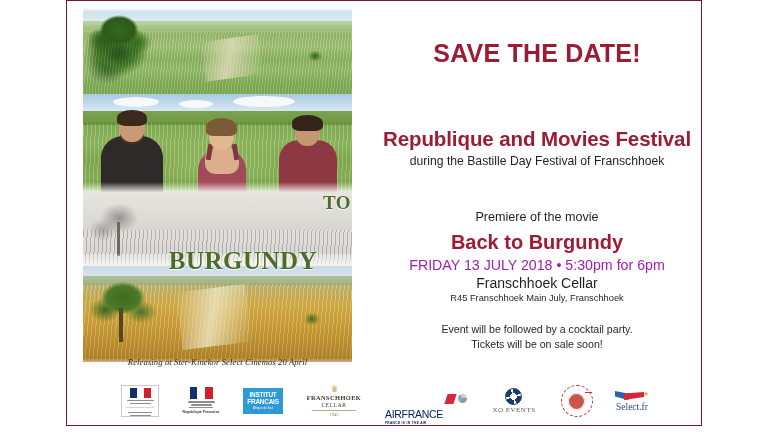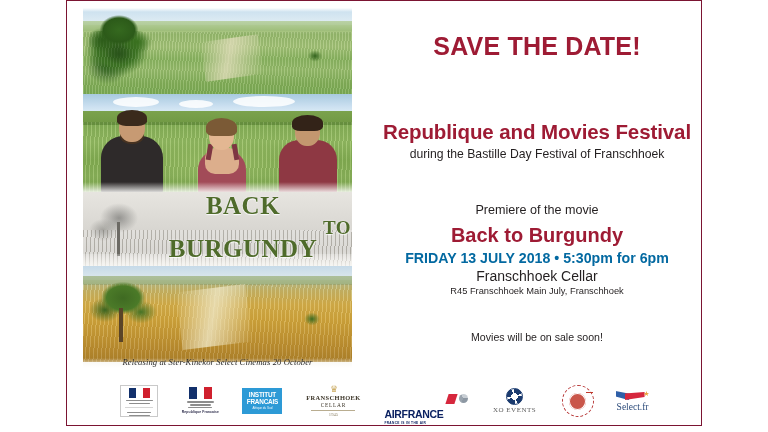--- a/index.html
+++ b/index.html
@@ -148,45 +148,45 @@
     font-family:"Liberation Serif", serif;
     font-weight:700;
     color:#4f6b2b;
     text-shadow:0 1px 1px rgba(255,255,255,.85),0 0 2px rgba(255,255,255,.7);
     line-height:.98;
     letter-spacing:.5px;
     z-index:6;
   }
   .pt-l1{font-size:25px;}
   .pt-l2{font-size:19px;text-align:right;}
-  .pt-l3{font-size:25px;}
+  .pt-l3{font-size:25px;margin-top:36px;}
 
   .release{
     position:absolute;left:83px;top:357px;width:269px;
     text-align:center;
     font-family:"Liberation Serif", serif;
     font-style:italic;
     font-size:8.6px;
     color:#2b2b2b;
     letter-spacing:.1px;
   }
 
   
-  .right{position:absolute;left:372px;top:0;width:330px;height:372px;}
+  .right{position:absolute;left:372px;top:7px;width:330px;height:372px;}
   .savedate{
     position:absolute;left:0;top:32px;width:330px;text-align:center;
     font-size:25px;font-weight:700;color:#9E1B34;letter-spacing:.2px;
   }
   .r-line{position:absolute;left:0;width:330px;text-align:center;color:#231f20;}
   .l-first{top:102px;font-size:12.6px;}
   .l-fest{top:120px;font-size:20.5px;font-weight:700;color:#9E1B34;letter-spacing:-.1px;}
   .l-during{top:147px;font-size:12.2px;}
   .l-prem{top:203px;font-size:12.6px;}
   .l-movie{top:224px;font-size:20px;font-weight:700;color:#9E1B34;}
-  .l-when{top:250px;font-size:14.2px;font-weight:700;color:#0369a1;}
+  .l-when{top:250px;font-size:14.2px;font-weight:400;color:#a21caf;}
   .l-venue{top:268px;font-size:14px;color:#231f20;}
   .l-addr{top:286px;font-size:9.3px;color:#231f20;}
   .l-ev1{top:316px;font-size:10.6px;color:#231f20;}
   .l-ev2{top:331px;font-size:10.6px;color:#231f20;}
 
   
   .logos{
     position:absolute;left:70px;top:378px;width:630px;height:46px;
     display:flex;align-items:center;justify-content:center;gap:22px;
   }
@@ -223,21 +223,21 @@
   .lg-fc{width:58px;text-align:center;color:#3a3326;font-family:"Liberation Serif",serif;}
   .lg-fc .crest{font-size:9px;color:#caa95e;line-height:1;letter-spacing:-1px;}
   .lg-fc .n1{font-size:6.4px;letter-spacing:.4px;font-weight:700;line-height:1.25;}
   .lg-fc .n2{font-size:5.4px;letter-spacing:.7px;line-height:1.25;}
   .lg-fc .bar{width:44px;height:1px;background:#b9ad90;margin:1px auto;}
   .lg-fc .yr{font-size:4.6px;color:#8a7f63;}
 
   
   .lg-af{display:flex;flex-direction:column;align-items:flex-start;}
   .lg-af .row{display:flex;align-items:center;gap:3px;}
-  .lg-af .nm{font-size:10.5px;font-weight:700;color:#0b2161;letter-spacing:-.3px;margin-top:31px;}
+  .lg-af .nm{font-size:10.5px;font-weight:400;color:#0b2161;letter-spacing:-.3px;margin-top:31px;}
   .lg-af .slash{width:9px;height:10px;background:#d6273d;transform:skewX(-18deg);}
   .lg-af .bird{width:9px;height:9px;border-radius:50%;
     background:conic-gradient(from 210deg,#9aa4ae 0deg 120deg,#c8ced4 120deg 240deg,#8d98a3 240deg 360deg);}
   .lg-af .sub{font-size:3.2px;font-weight:700;color:#0b2161;letter-spacing:.35px;margin-top:1px;}
 
   
   .lg-xo{width:50px;text-align:center;}
   .lg-xo .mark{width:17px;height:17px;border-radius:50%;margin:0 auto 1px;
     background:
       radial-gradient(circle at 50% 50%, #fff 0 3.5px, rgba(255,255,255,0) 3.6px),
@@ -321,41 +321,41 @@
       <div class="b3-ahills"></div>
       <div class="b3-arows"></div>
       <div class="b3-aroad"></div>
       <div class="b3-atree"></div>
       <div class="b3-atrunk"></div>
       <div class="b3-atree2"></div>
       <div class="b3-bottomfade"></div>
     </div>
 
     <div class="poster-title">
-      <div class="pt-l1">BACK</div>
       <div class="pt-l2">TO</div>
       <div class="pt-l3">BURGUNDY</div>
     </div>
   </div>
 
-  <div class="release">Releasing at Ster-Kinekor Select Cinemas 20 October</div>
+  <div class="release">Releasing at Ster-Kinekor Select Cinemas 20 April</div>
 
   <div class="right">
     <div class="savedate">SAVE THE DATE!</div>
 
     <div class="r-line l-fest">Republique and Movies Festival</div>
     <div class="r-line l-during">during the Bastille Day Festival of Franschhoek</div>
 
     <div class="r-line l-prem">Premiere of the movie</div>
     <div class="r-line l-movie">Back to Burgundy</div>
     <div class="r-line l-when">FRIDAY 13 JULY  2018 • 5:30pm for 6pm</div>
     <div class="r-line l-venue">Franschhoek Cellar</div>
     <div class="r-line l-addr">R45 Franschhoek Main July, Franschhoek</div>
 
-    <div class="r-line l-ev2">Movies will be on sale soon!</div>
+    <div class="r-line l-ev1">Event will be followed by a cocktail party.</div>
+    <div class="r-line l-ev2">Tickets will be on sale soon!</div>
   </div>
 
   <div class="logos">
 
     <div class="logo">
       <div class="lg-box">
         <div class="tricolor">
             <i class="tc-b"></i>
             <i class="tc-w"></i>
             <i class="tc-r"></i>

